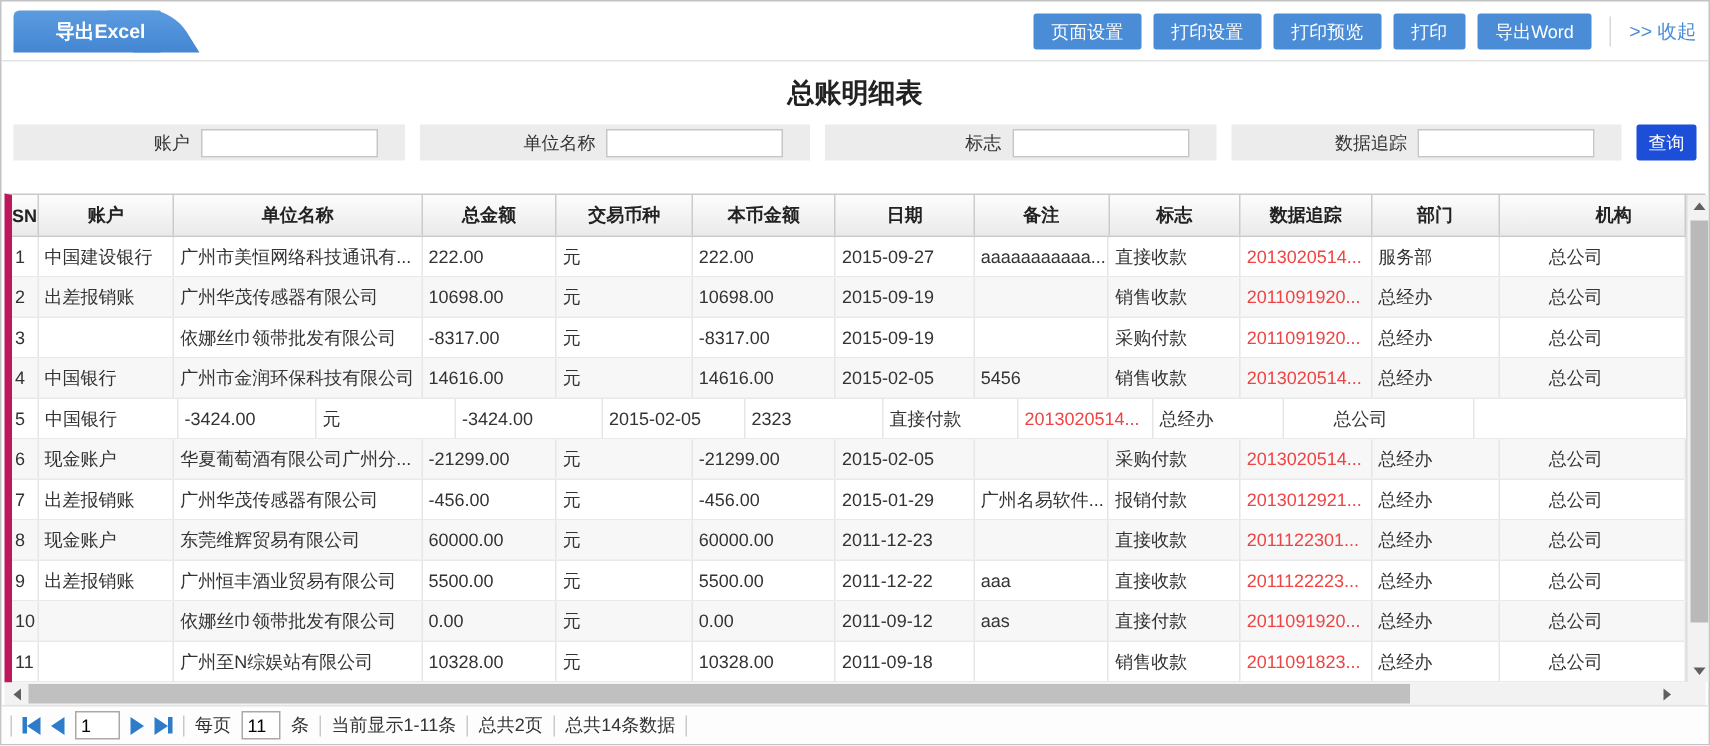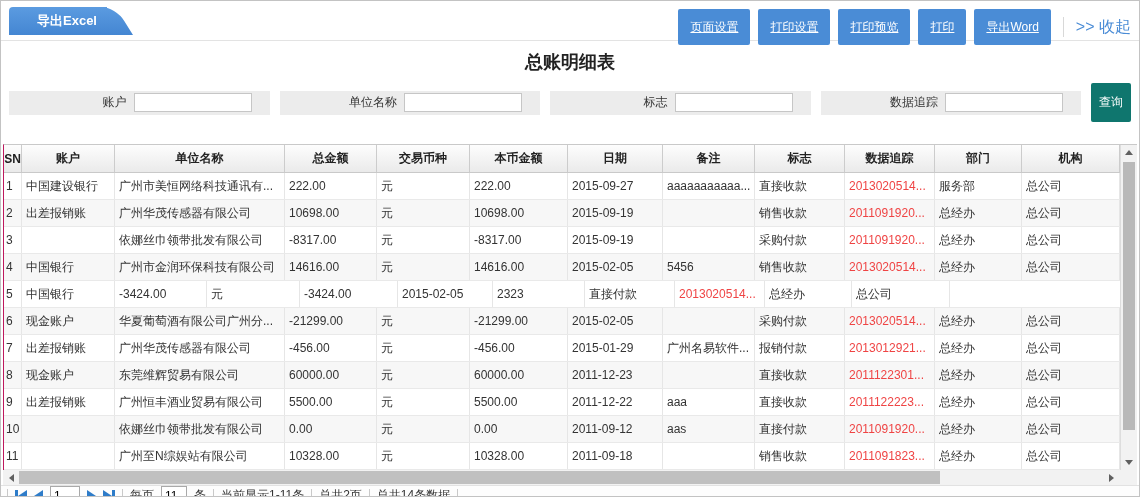--- a/index.html
+++ b/index.html
@@ -9,50 +9,50 @@
 
   
   .toolbar { height:40px; position:relative; border-bottom:1px solid #e3e3e3; flex:0 0 auto; }
   .tab { position:absolute; left:8px; top:6px; height:28px; line-height:28px; padding:0 10px 0 28px;
          background:linear-gradient(#5b9be0,#4486d2); color:#fff; font-weight:bold; font-size:13px;
          border-radius:4px 0 0 0; z-index:2; }
   .tab::after { content:""; position:absolute; top:0; right:-26px; width:44px; height:100%;
                 background:linear-gradient(#5b9be0,#4486d2); transform:skewX(32deg); transform-origin:bottom left;
                 border-radius:0 14px 0 0; z-index:-1; }
   .toolbar-right { position:absolute; right:8px; top:8px; display:flex; align-items:center; gap:8px; }
-  .tb-btn { border:none; background:#4a8cd6; color:#fff; font-size:12px; height:36px; padding:0 12px;
-            border-radius:2px; font-family:inherit; cursor:pointer;text-decoration:underline; }
+  .tb-btn { border:none; background:#4a8cd6; color:#fff; font-size:12px; height:24px; padding:0 12px;
+            border-radius:2px; font-family:inherit; cursor:pointer; }
   .tb-sep { width:1px; height:20px; background:#d8d8d8; margin:0 4px; }
-  .collapse { color:#4a8cd6; font-size:16px; cursor:pointer; white-space:nowrap; }
+  .collapse { color:#4a8cd6; font-size:13px; cursor:pointer; white-space:nowrap; }
 
   
   .title { text-align:center; font-size:18px; font-weight:bold; color:#222; padding:9px 0 7px; flex:0 0 auto; }
 
   
   .search-bar { display:flex; align-items:center; margin:2px 8px 22px; gap:10px; flex:0 0 auto; }
   .search-group { flex:1; height:24px; background:#ececec; display:flex; align-items:center;
                   justify-content:flex-end; gap:7px; padding-right:18px; }
   .search-group label { font-size:12px; color:#333; }
   .search-group input { width:118px; height:19px; border:1px solid #c6c6c6; background:#fff; font-family:inherit; font-size:12px; padding:0 3px; }
-  .query-btn { border:none; background:#0f766e; color:#fff; font-size:12px; width:40px; height:39px;
+  .query-btn { border:none; background:#1d4ed8; color:#fff; font-size:12px; width:40px; height:24px;
                border-radius:2px; font-family:Liberation Serif, serif; flex:0 0 auto; cursor:pointer; }
 
   
-  .grid { display:flex; margin:0 2px; border-top:1px solid #c9c9c9; border-left:1px solid #be185d; flex:0 0 auto;text-align:center; }
+  .grid { display:flex; margin:0 2px; border-top:1px solid #c9c9c9; border-left:5px solid #be185d; flex:0 0 auto;text-align:center; }
   .grid-main { flex:0 0 1116px; width:1116px; overflow:hidden; }
   .thead { display:flex; height:28px; background:linear-gradient(#fdfdfd,#eaeaea); border-bottom:1px solid #c9c9c9; }
   .th { font-weight:bold; font-size:12px; color:#222; display:flex; align-items:center; justify-content:center;
         border-right:1px solid #ccc; overflow:hidden; white-space:nowrap; }
   .tr { display:flex; height:27px; border-bottom:1px solid #e9e9e9; background:#fff; }
   .tr.alt { background:#f7f7f7; }
   .td { font-size:12px; display:flex; align-items:center; padding:0 4px; border-right:1px solid #e6e6e6;
         overflow:hidden; white-space:nowrap; color:#333; }
   .td.link { color:#ef4444; cursor:pointer; }
   .c0{width:18px;padding:0 2px;} .c1{width:93px;} .c2{width:170px;} .c3{width:92px;} .c4{width:93px;}
-  .c5{width:98px;} .c6{width:95px;} .c7{width:92px;} .c8{width:90px;} .c9{width:90px;} .c10{width:87px;} .c11{width:98px;}
+  .c5{width:98px;} .c6{width:95px;} .c7{width:92px;} .c8{width:90px;} .c9{width:90px;} .c10{width:87px;} .c11{width:98px;margin-left:29px;}
 
   
   .vscroll { flex:1; background:#f2f2f2; border-left:1px solid #ddd; display:flex; flex-direction:column; align-items:center; }
   .vs-btn { width:16px; height:15px; display:flex; align-items:center; justify-content:center; }
   .vs-thumb { width:12px; height:268px; background:#b9b9b9; margin-top:2px; }
   .vs-down { margin-top:auto; }
   .arr-up   { width:0;height:0;border:4px solid transparent;border-bottom:5px solid #606060;border-top:0; }
   .arr-down { width:0;height:0;border:4px solid transparent;border-top:5px solid #606060;border-bottom:0; }
   .arr-left { width:0;height:0;border:4px solid transparent;border-right:5px solid #606060;border-left:0; }
   .arr-right{ width:0;height:0;border:4px solid transparent;border-left:5px solid #606060;border-right:0; }

